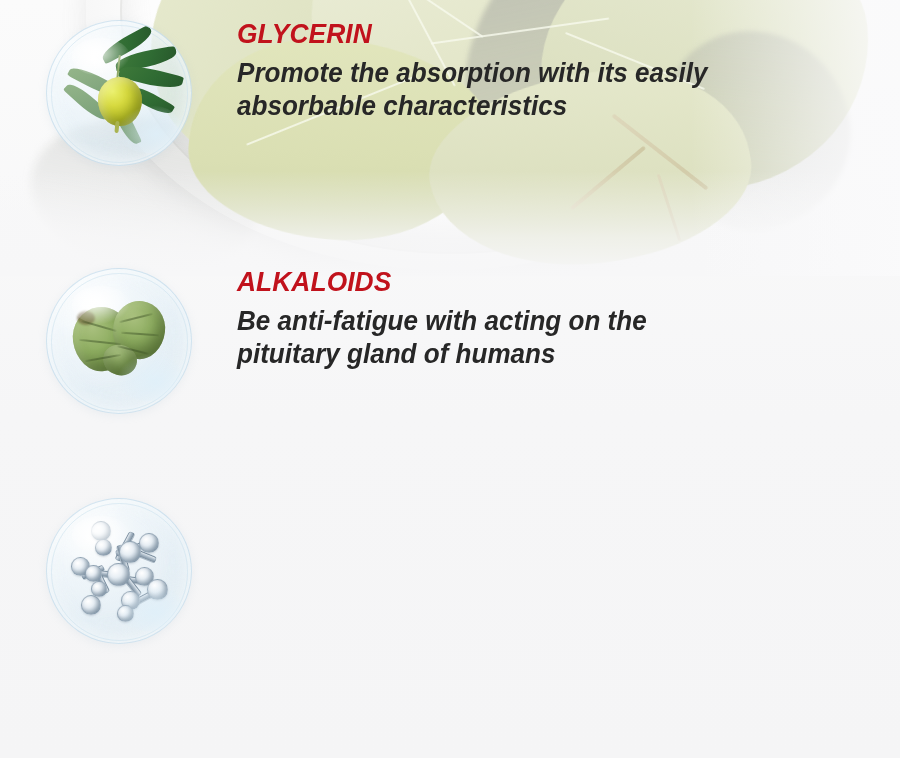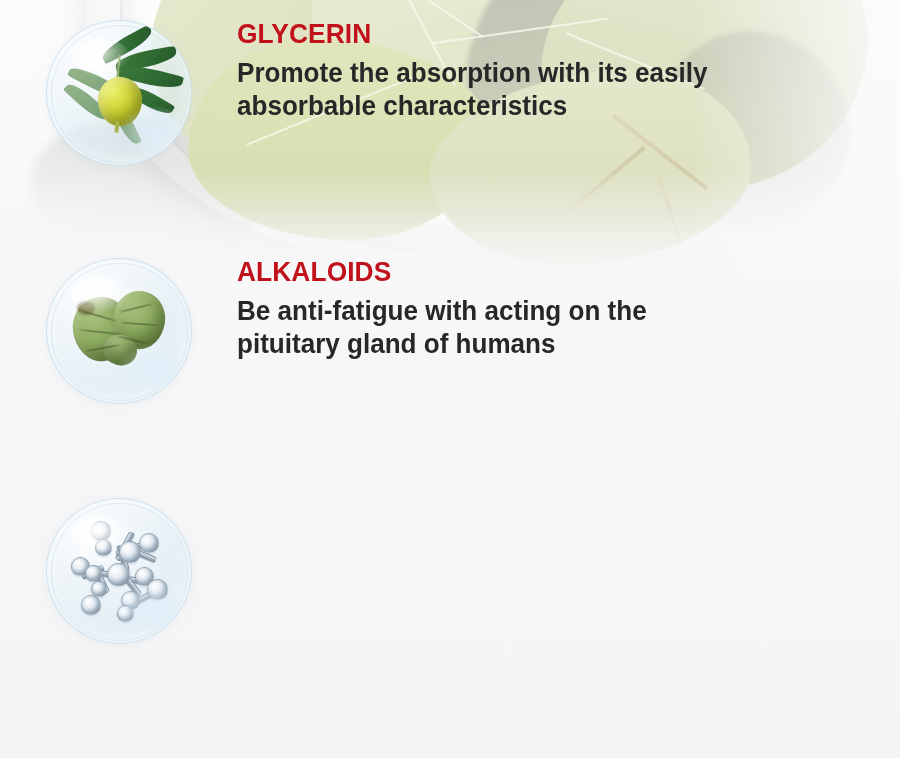--- a/index.html
+++ b/index.html
@@ -14,20 +14,21 @@
     font-family: "Liberation Sans", sans-serif;
     background: #f7f7f8;
   }
 
   .poster {
     position: relative;
     width: 900px;
     height: 758px;
     background: linear-gradient(180deg, #fbfbfb 0%, #f6f6f7 55%, #f5f5f6 100%);
     overflow: hidden;
+    font-style: italic;
   }
 
   
   .photo-banner {
     position: absolute;
     left: 0; top: 0;
     width: 900px; height: 276px;
     overflow: hidden;
   }
   .plate {
@@ -113,21 +114,21 @@
 
   
   .row {
     position: absolute;
     left: 0;
     width: 900px;
     display: flex;
     align-items: flex-start;
   }
   .row-1 { top: 20px;  height: 170px; }
-  .row-2 { top: 258px; height: 160px; }
+  .row-2 { top: 268px; height: 160px; }
   .row-3 { top: 498px; height: 180px; }
 
   .bubble-cell {
     position: relative;
     width: 237px;
     flex: 0 0 237px;
     display: flex;
     justify-content: center;
   }
   .bubble {

